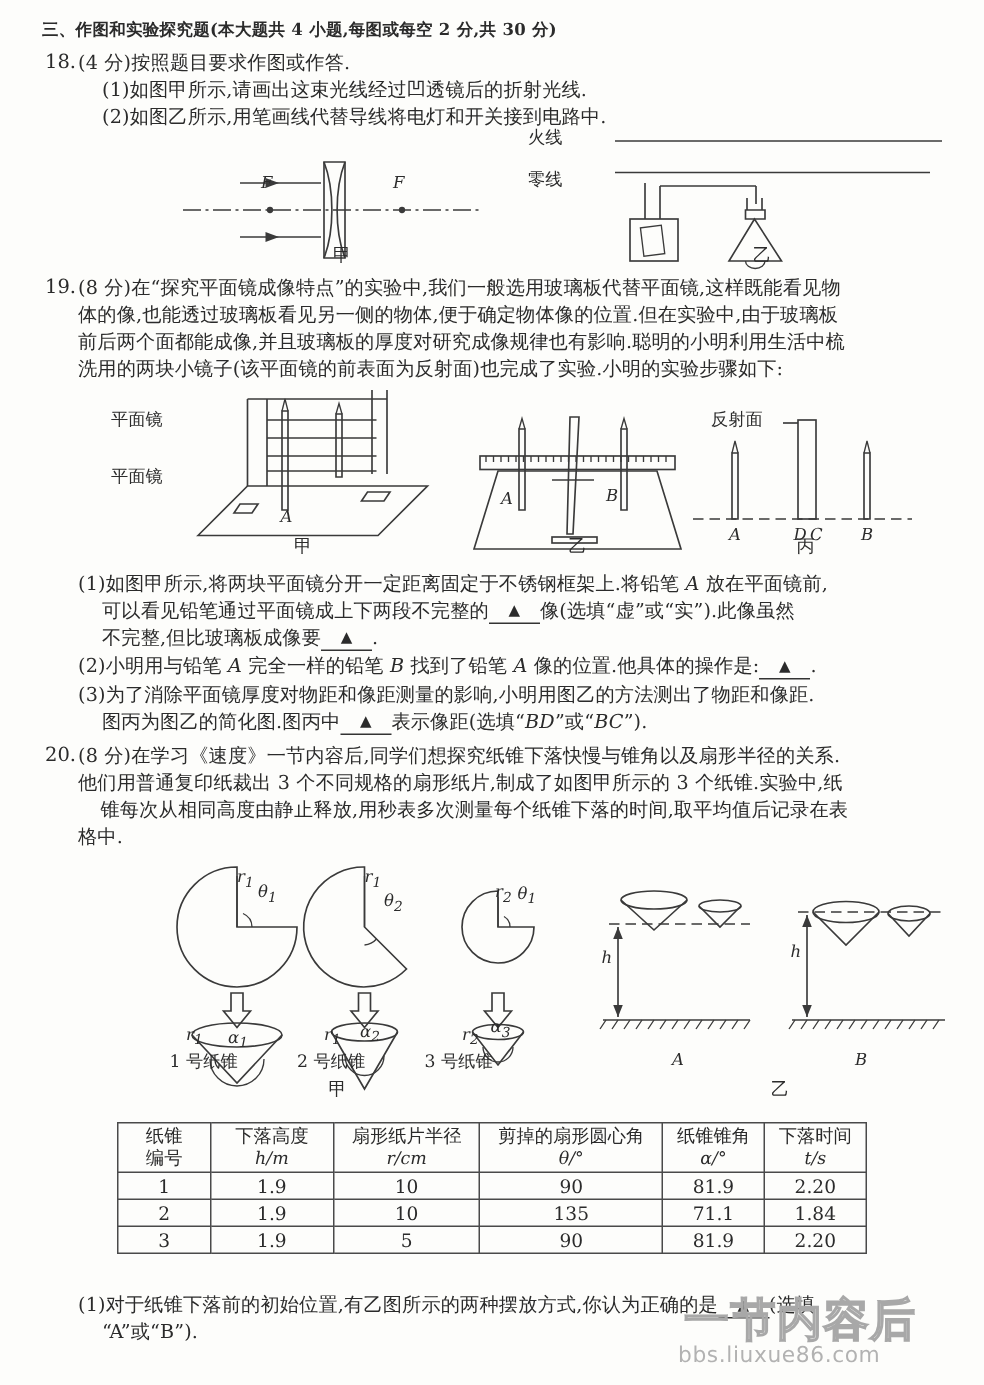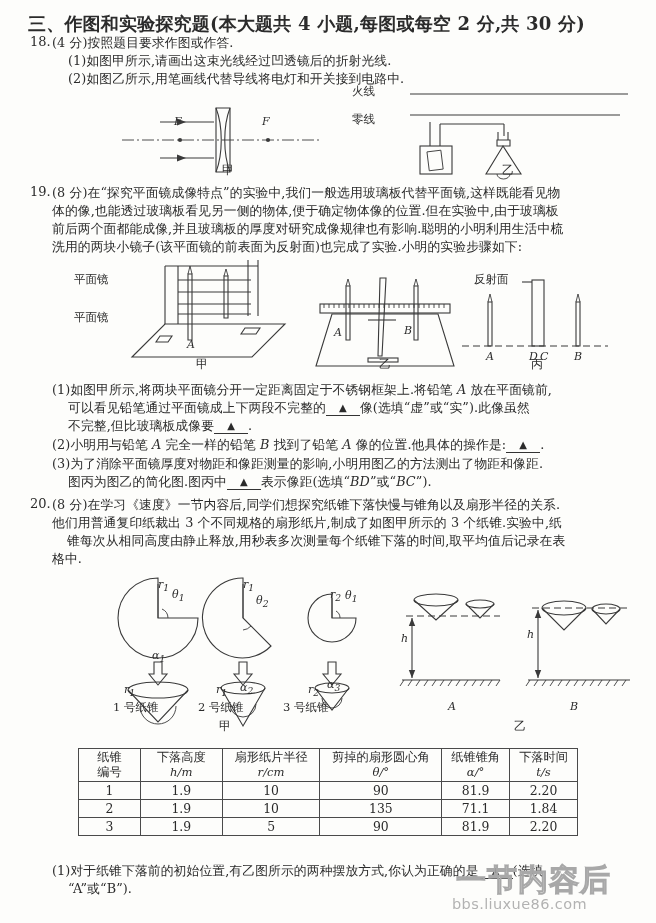--- a/index.html
+++ b/index.html
@@ -17,21 +17,21 @@
   .page {
     position: relative;
     width: 656px;
     height: 923px;
     padding: 0;
   }
   
   .sec-head {
     position: absolute;
     left: 28px; top: 12px;
-    font-size: 18px;
+    font-size: 11px;
     font-weight: bold;
     letter-spacing: .2px;
     white-space: nowrap;
   }
   .qline {
     position: absolute;
     font-size: 12.8px;
     line-height: 17.5px;
     letter-spacing: .1px;
     white-space: nowrap;
@@ -308,21 +308,21 @@
   </div>
 
   <div class="lbl ital" style="left:158px; top:578px;"><span>r</span><sub>1</sub></div>
   <div class="lbl ital" style="left:172px; top:588px;"><span>θ</span><sub>1</sub></div>
   <div class="lbl ital" style="left:243px; top:578px;"><span>r</span><sub>1</sub></div>
   <div class="lbl ital" style="left:256px; top:594px;"><span>θ</span><sub>2</sub></div>
   <div class="lbl ital" style="left:330px; top:588px;"><span>r</span><sub>2</sub></div>
   <div class="lbl ital" style="left:345px; top:589px;"><span>θ</span><sub>1</sub></div>
 
   <div class="lbl ital" style="left:124px; top:683px;"><span>r</span><sub>1</sub></div>
-  <div class="lbl ital" style="left:152px; top:649px;"><span>α</span><sub>1</sub></div>
+  <div class="lbl ital" style="left:152px; top:685px;"><span>α</span><sub>1</sub></div>
   <div class="lbl ital" style="left:216px; top:683px;"><span>r</span><sub>1</sub></div>
   <div class="lbl ital" style="left:240px; top:681px;"><span>α</span><sub>2</sub></div>
   <div class="lbl ital" style="left:308px; top:683px;"><span>r</span><sub>2</sub></div>
   <div class="lbl ital" style="left:327px; top:678px;"><span>α</span><sub>3</sub></div>
 
   <div class="lbl-cn" style="left:113px; top:700px;">1 号纸锥</div>
   <div class="lbl-cn" style="left:198px; top:700px;">2 号纸锥</div>
   <div class="lbl-cn" style="left:283px; top:700px;">3 号纸锥</div>
   <div class="caption" style="left:225px; top:718px;">甲</div>
 

